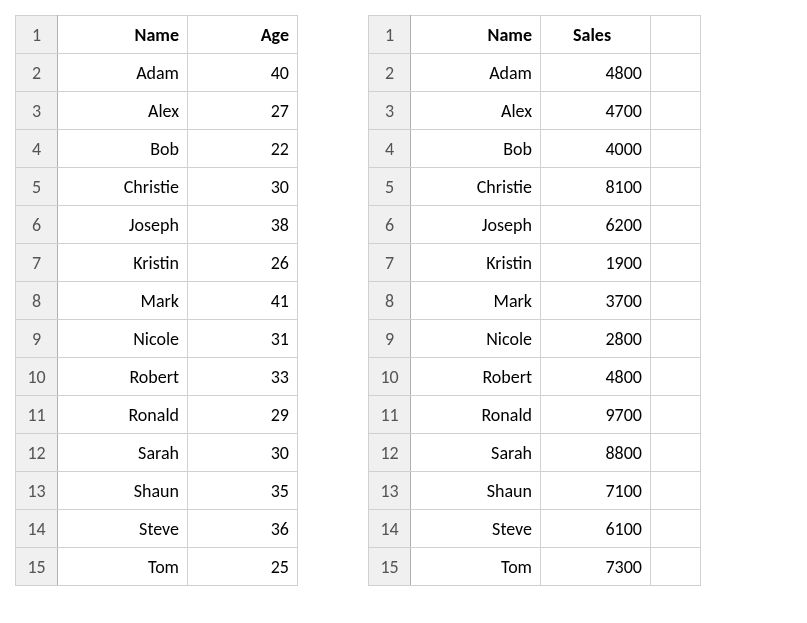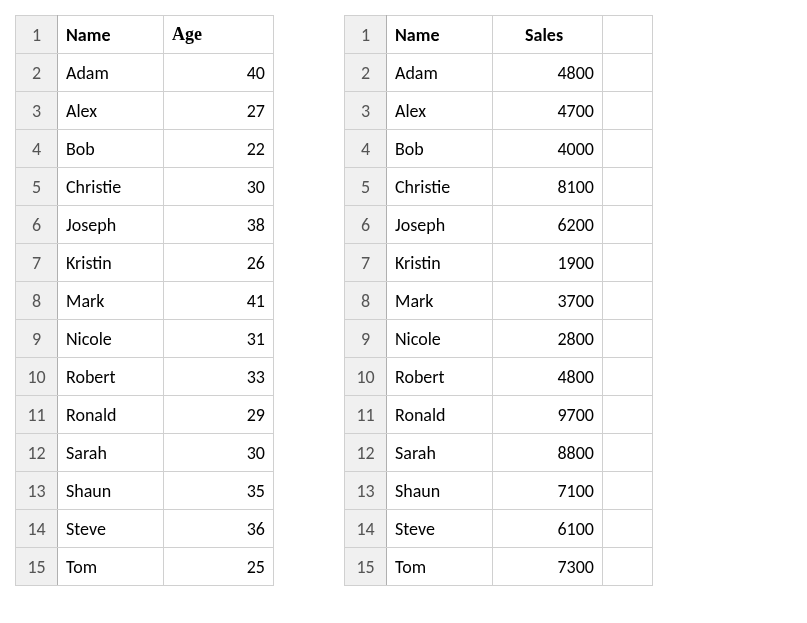--- a/index.html
+++ b/index.html
@@ -34,41 +34,41 @@
       width: 42px;
       font-weight: normal;
       border-right: 1px solid #b0b0b0;
     }
     .col-header {
       font-weight: bold;
       text-align: left;
       background: #fff;
     }
     .name-col {
-      width: 106px;
-      text-align: left;
+      width: 130px;
+      text-align: right;
     }
     .num-col {
       width: 110px;
       text-align: right;
     }
     .extra-col {
       width: 50px;
     }
   </style>
 </head>
 <body>
 
 <div class="spreadsheet">
   <table>
     <tbody>
         <tr>
       <td class="row-header">1</td>
       <td class="col-header name-col">Name</td>
-      <td class="col-header num-col" style="text-align:left;font-family:Liberation Serif, serif;">Age</td>
+      <td class="col-header num-col" style="text-align:right;">Age</td>
     </tr>
     <tr>
       <td class="row-header">2</td>
       <td class="name-col">Adam</td>
       <td class="num-col">40</td>
     </tr>
     <tr>
       <td class="row-header">3</td>
       <td class="name-col">Alex</td>
       <td class="num-col">27</td>

